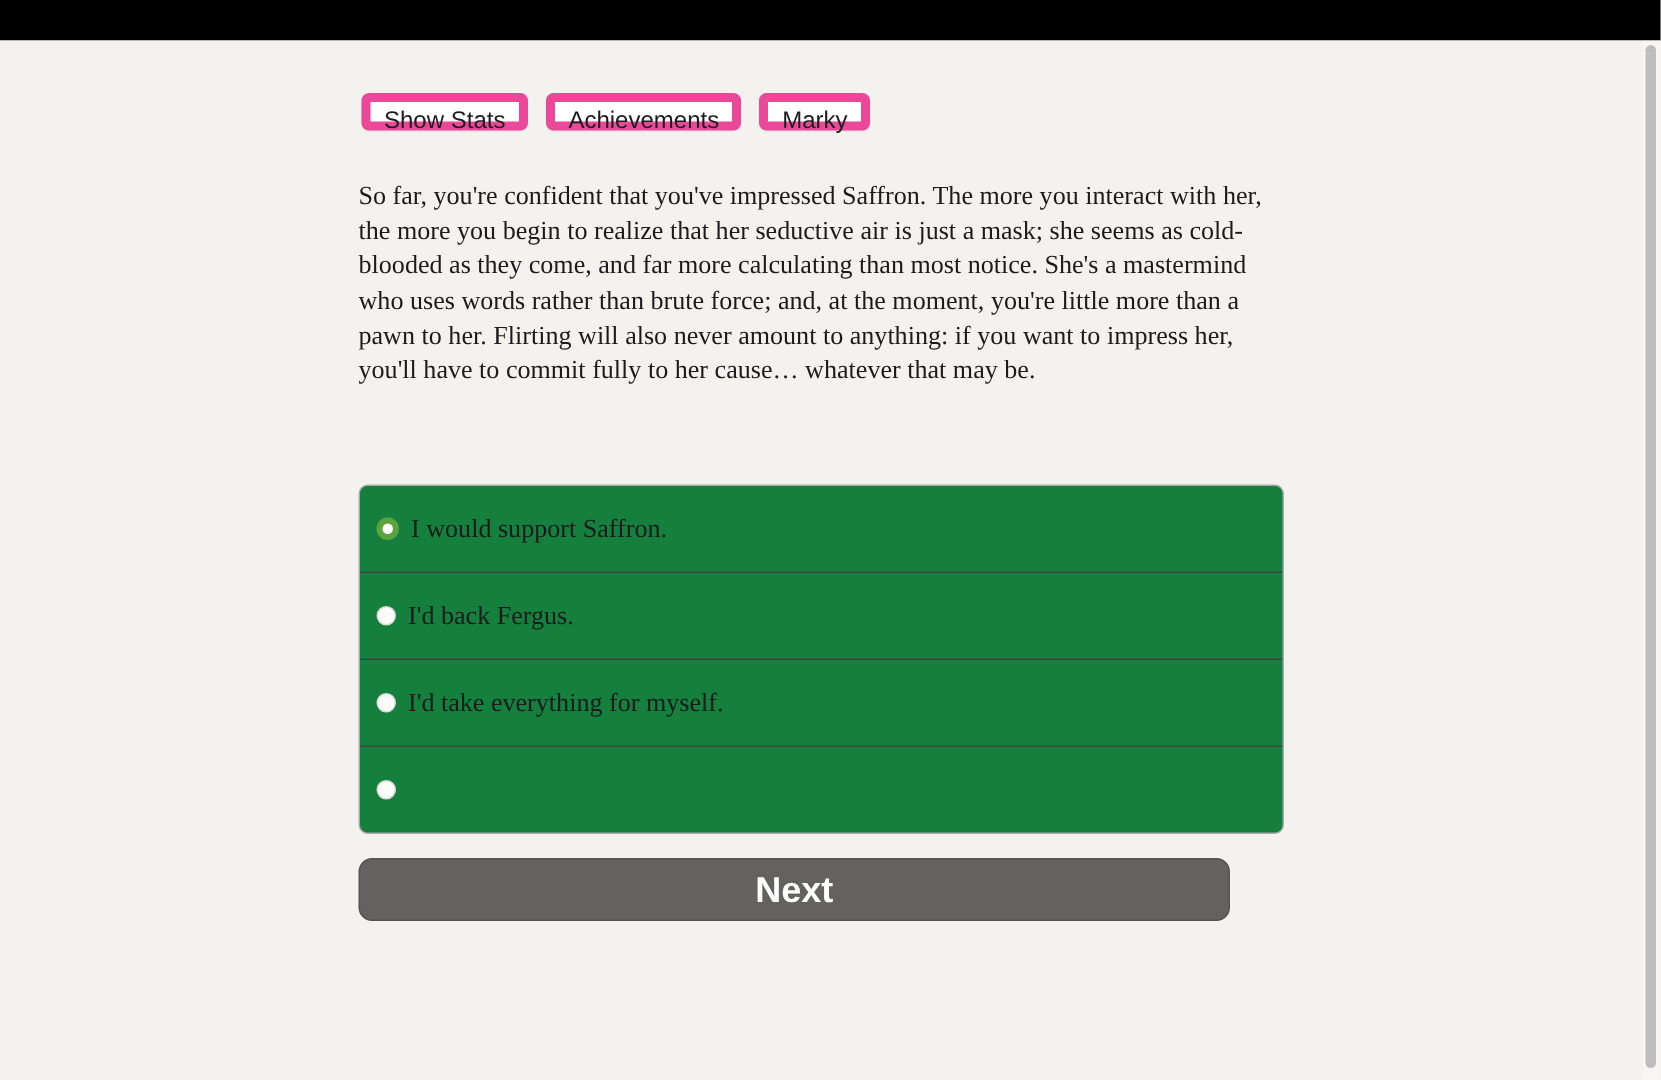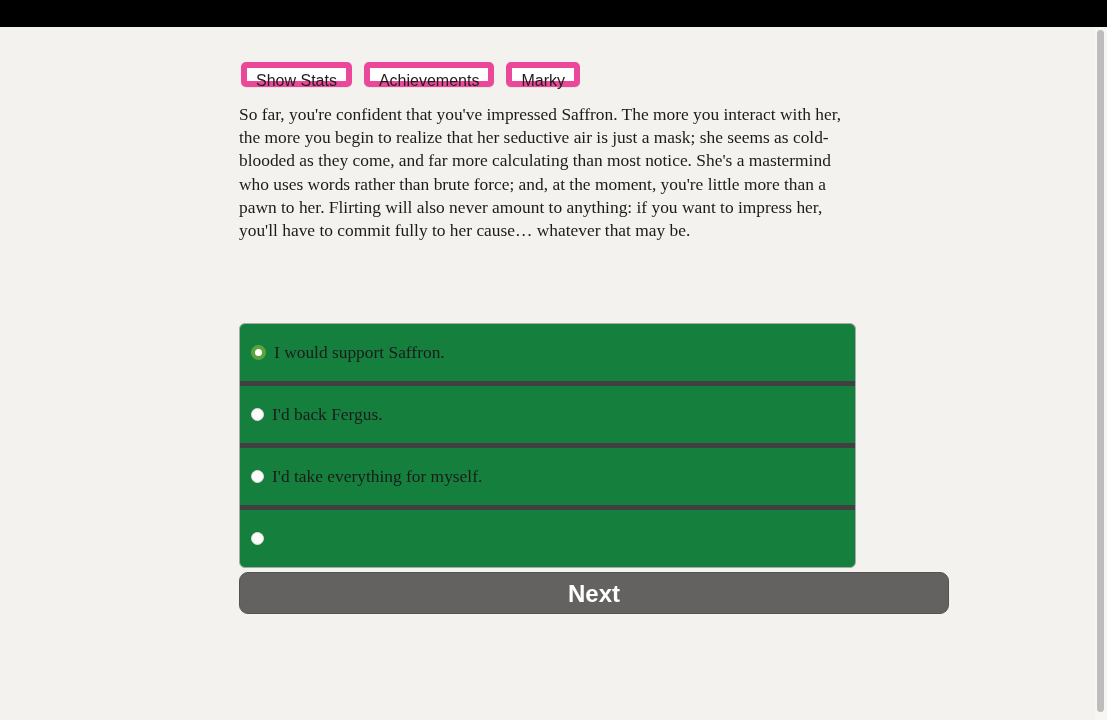--- a/index.html
+++ b/index.html
@@ -61,37 +61,37 @@
     .content {
       position: absolute;
       left: 239px; top: 103px;
       width: 617px;
       font-family: "Liberation Serif", serif;
       font-size: 17.4px;
       line-height: 23.2px;
       color: #1b1b1b;
     }
     .content p {
-      margin: 0 0 16px 0;
+      margin: 16px 0 16px 0;
     }
     .options {
       position: absolute;
       left: 239px; top: 323px;
       width: 615px;
       border: 1px solid #a9a9a9;
       border-radius: 6px;
       background: #15803d;
       overflow: hidden;
     }
     .option {
       height: 57px;
       display: flex;
       align-items: center;
       padding-left: 11px;
-      border-top: 5px solid #404040;
+      border-top: 1px solid #404040;
       cursor: pointer;
       font-family: "Liberation Serif", serif;
       font-size: 17.4px;
       color: #1b1b1b;
     }
     .option:first-child { border-top: none; }
     .radio {
       width: 13px;
       height: 13px;
       border-radius: 50%;
@@ -103,21 +103,21 @@
     }
     .radio.checked {
       background: #fff;
       border: 4px solid #5aa33e;
       width: 15px;
       height: 15px;
     }
     .next-btn {
       position: absolute;
       left: 239px; top: 572px;
-      width: 710px;
+      width: 581px;
       height: 42px;
       background: #636260;
       border: 1px solid #545351;
       border-radius: 9px;
       box-sizing: border-box;
       color: #fff;
       font-family: "Liberation Sans", sans-serif;
       font-weight: bold;
       font-size: 24px;
       line-height: 40px;

